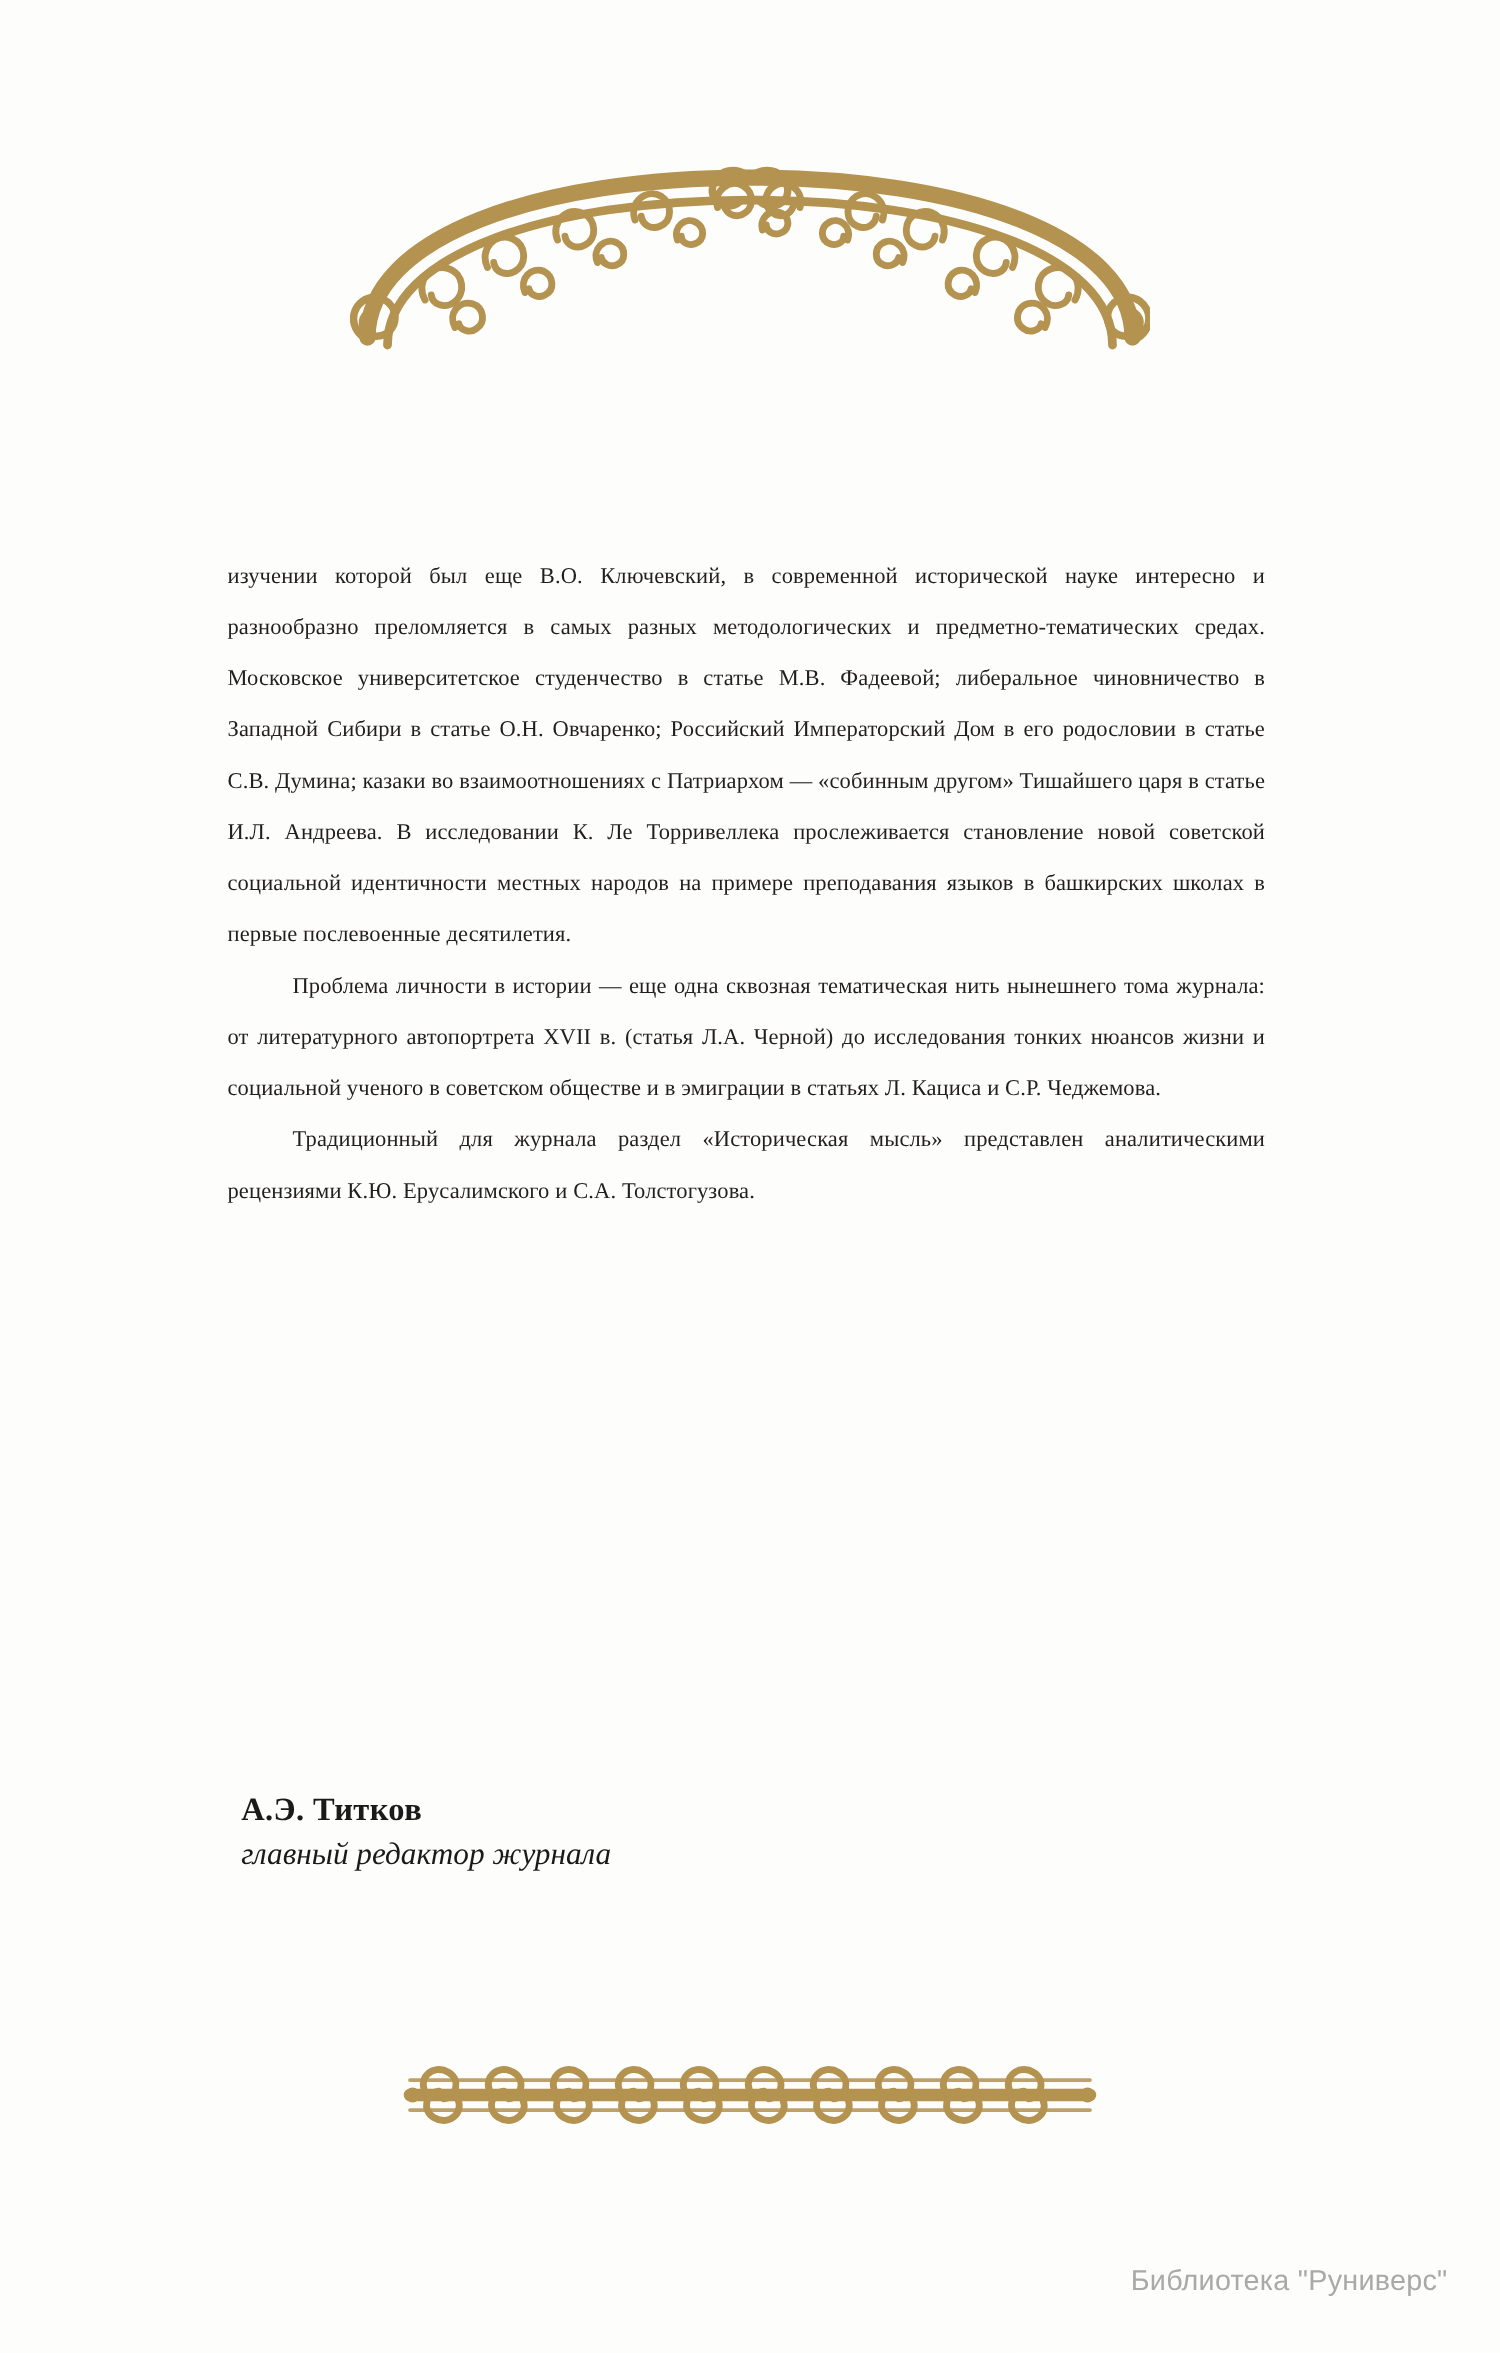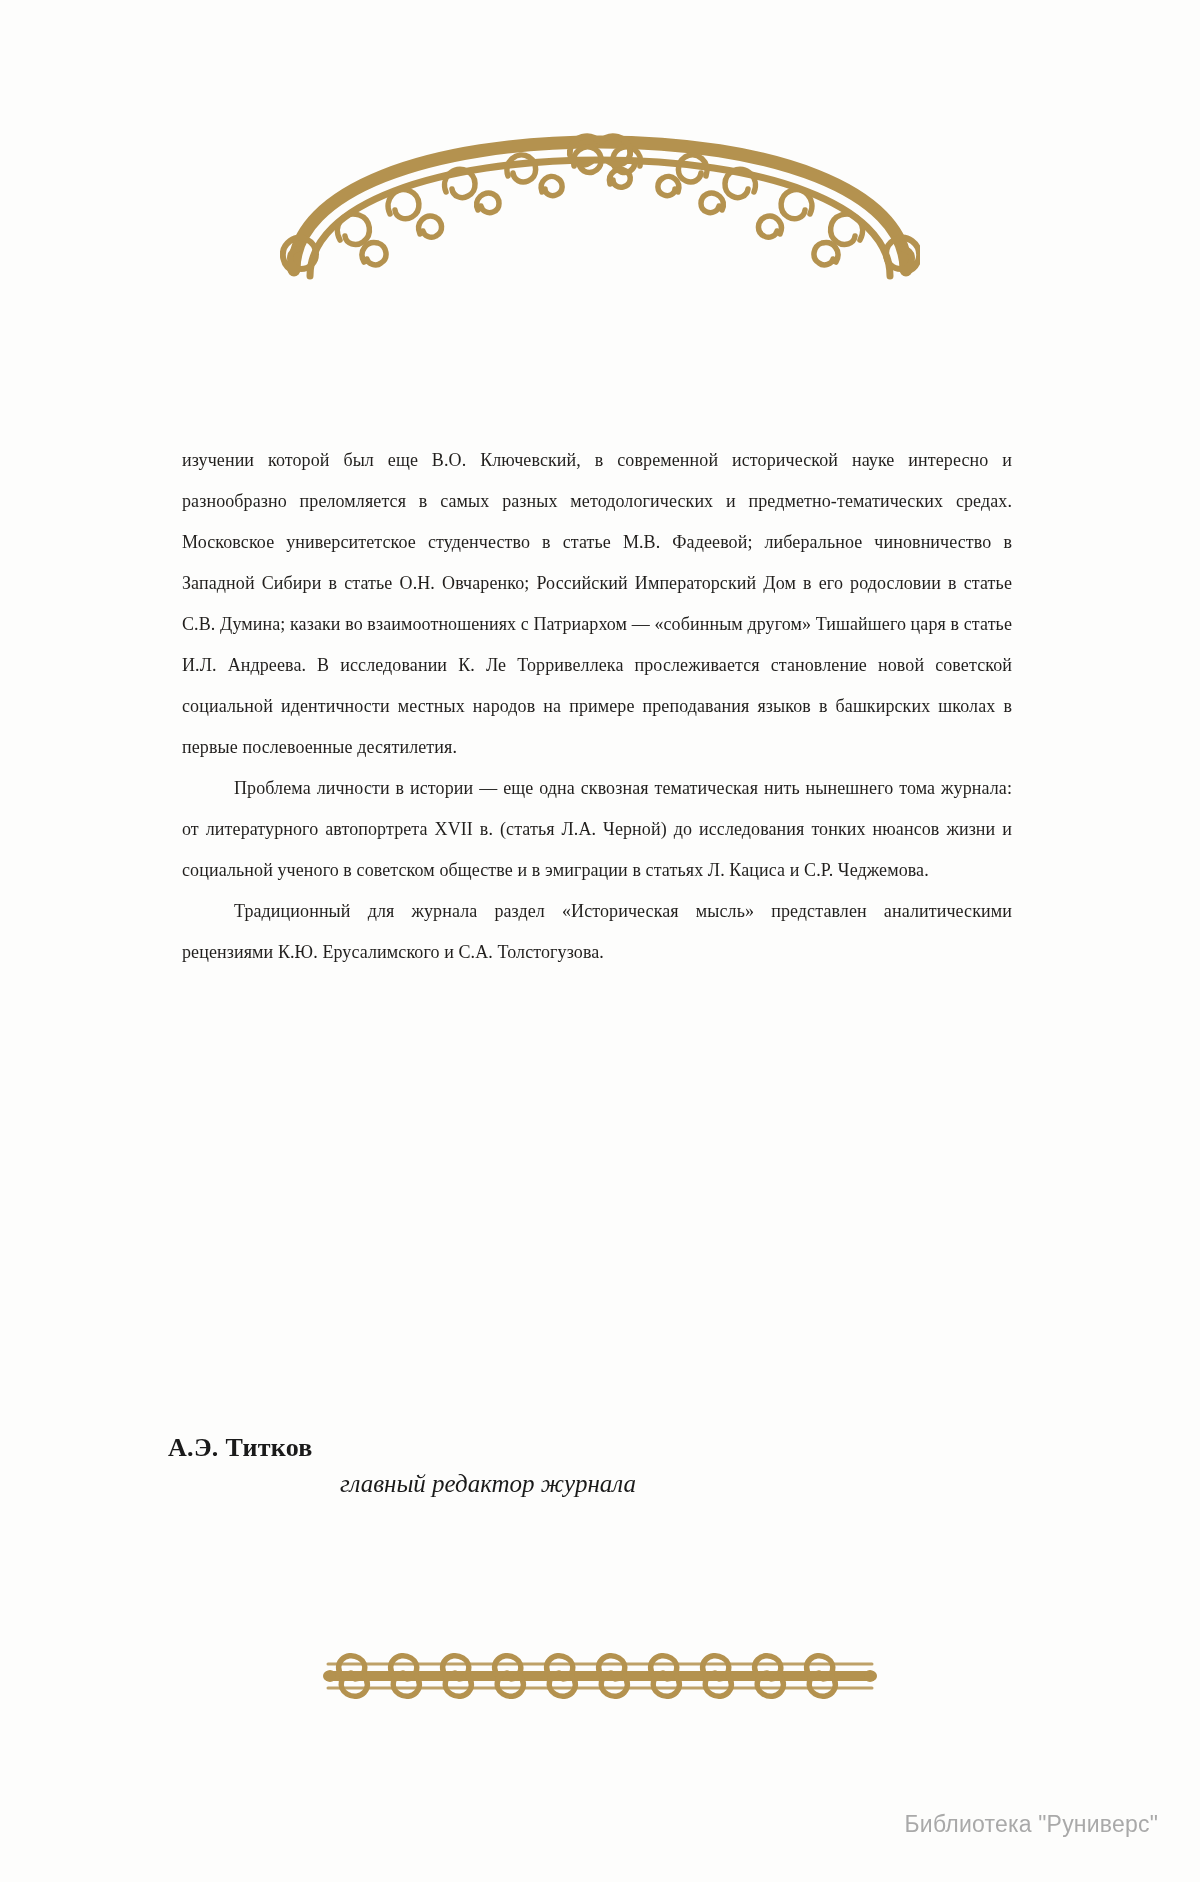--- a/index.html
+++ b/index.html
@@ -57,37 +57,36 @@
   .para + .para {
     text-indent: 52px;
   }
   .para.first {
     text-indent: 0;
   }
 
   
   .signature {
     position: absolute;
-    left: 168px;
+    left: 193px;
     top: 1430px;
     width: 640px;
   }
   .sig-name {
     font-size: 26px;
     font-weight: bold;
     line-height: 36px;
     color: #1a1a1a;
     letter-spacing: 0.3px;
   }
   .sig-role, .sig-journal {
     font-size: 25px;
     font-style: italic;
     line-height: 35px;
     color: #1a1a1a;
-    text-align: center;
   }
 
   
   .ornament-bottom {
     position: absolute;
     bottom: 176px;
     left: 0;
     width: 100%;
     display: flex;
     justify-content: center;

